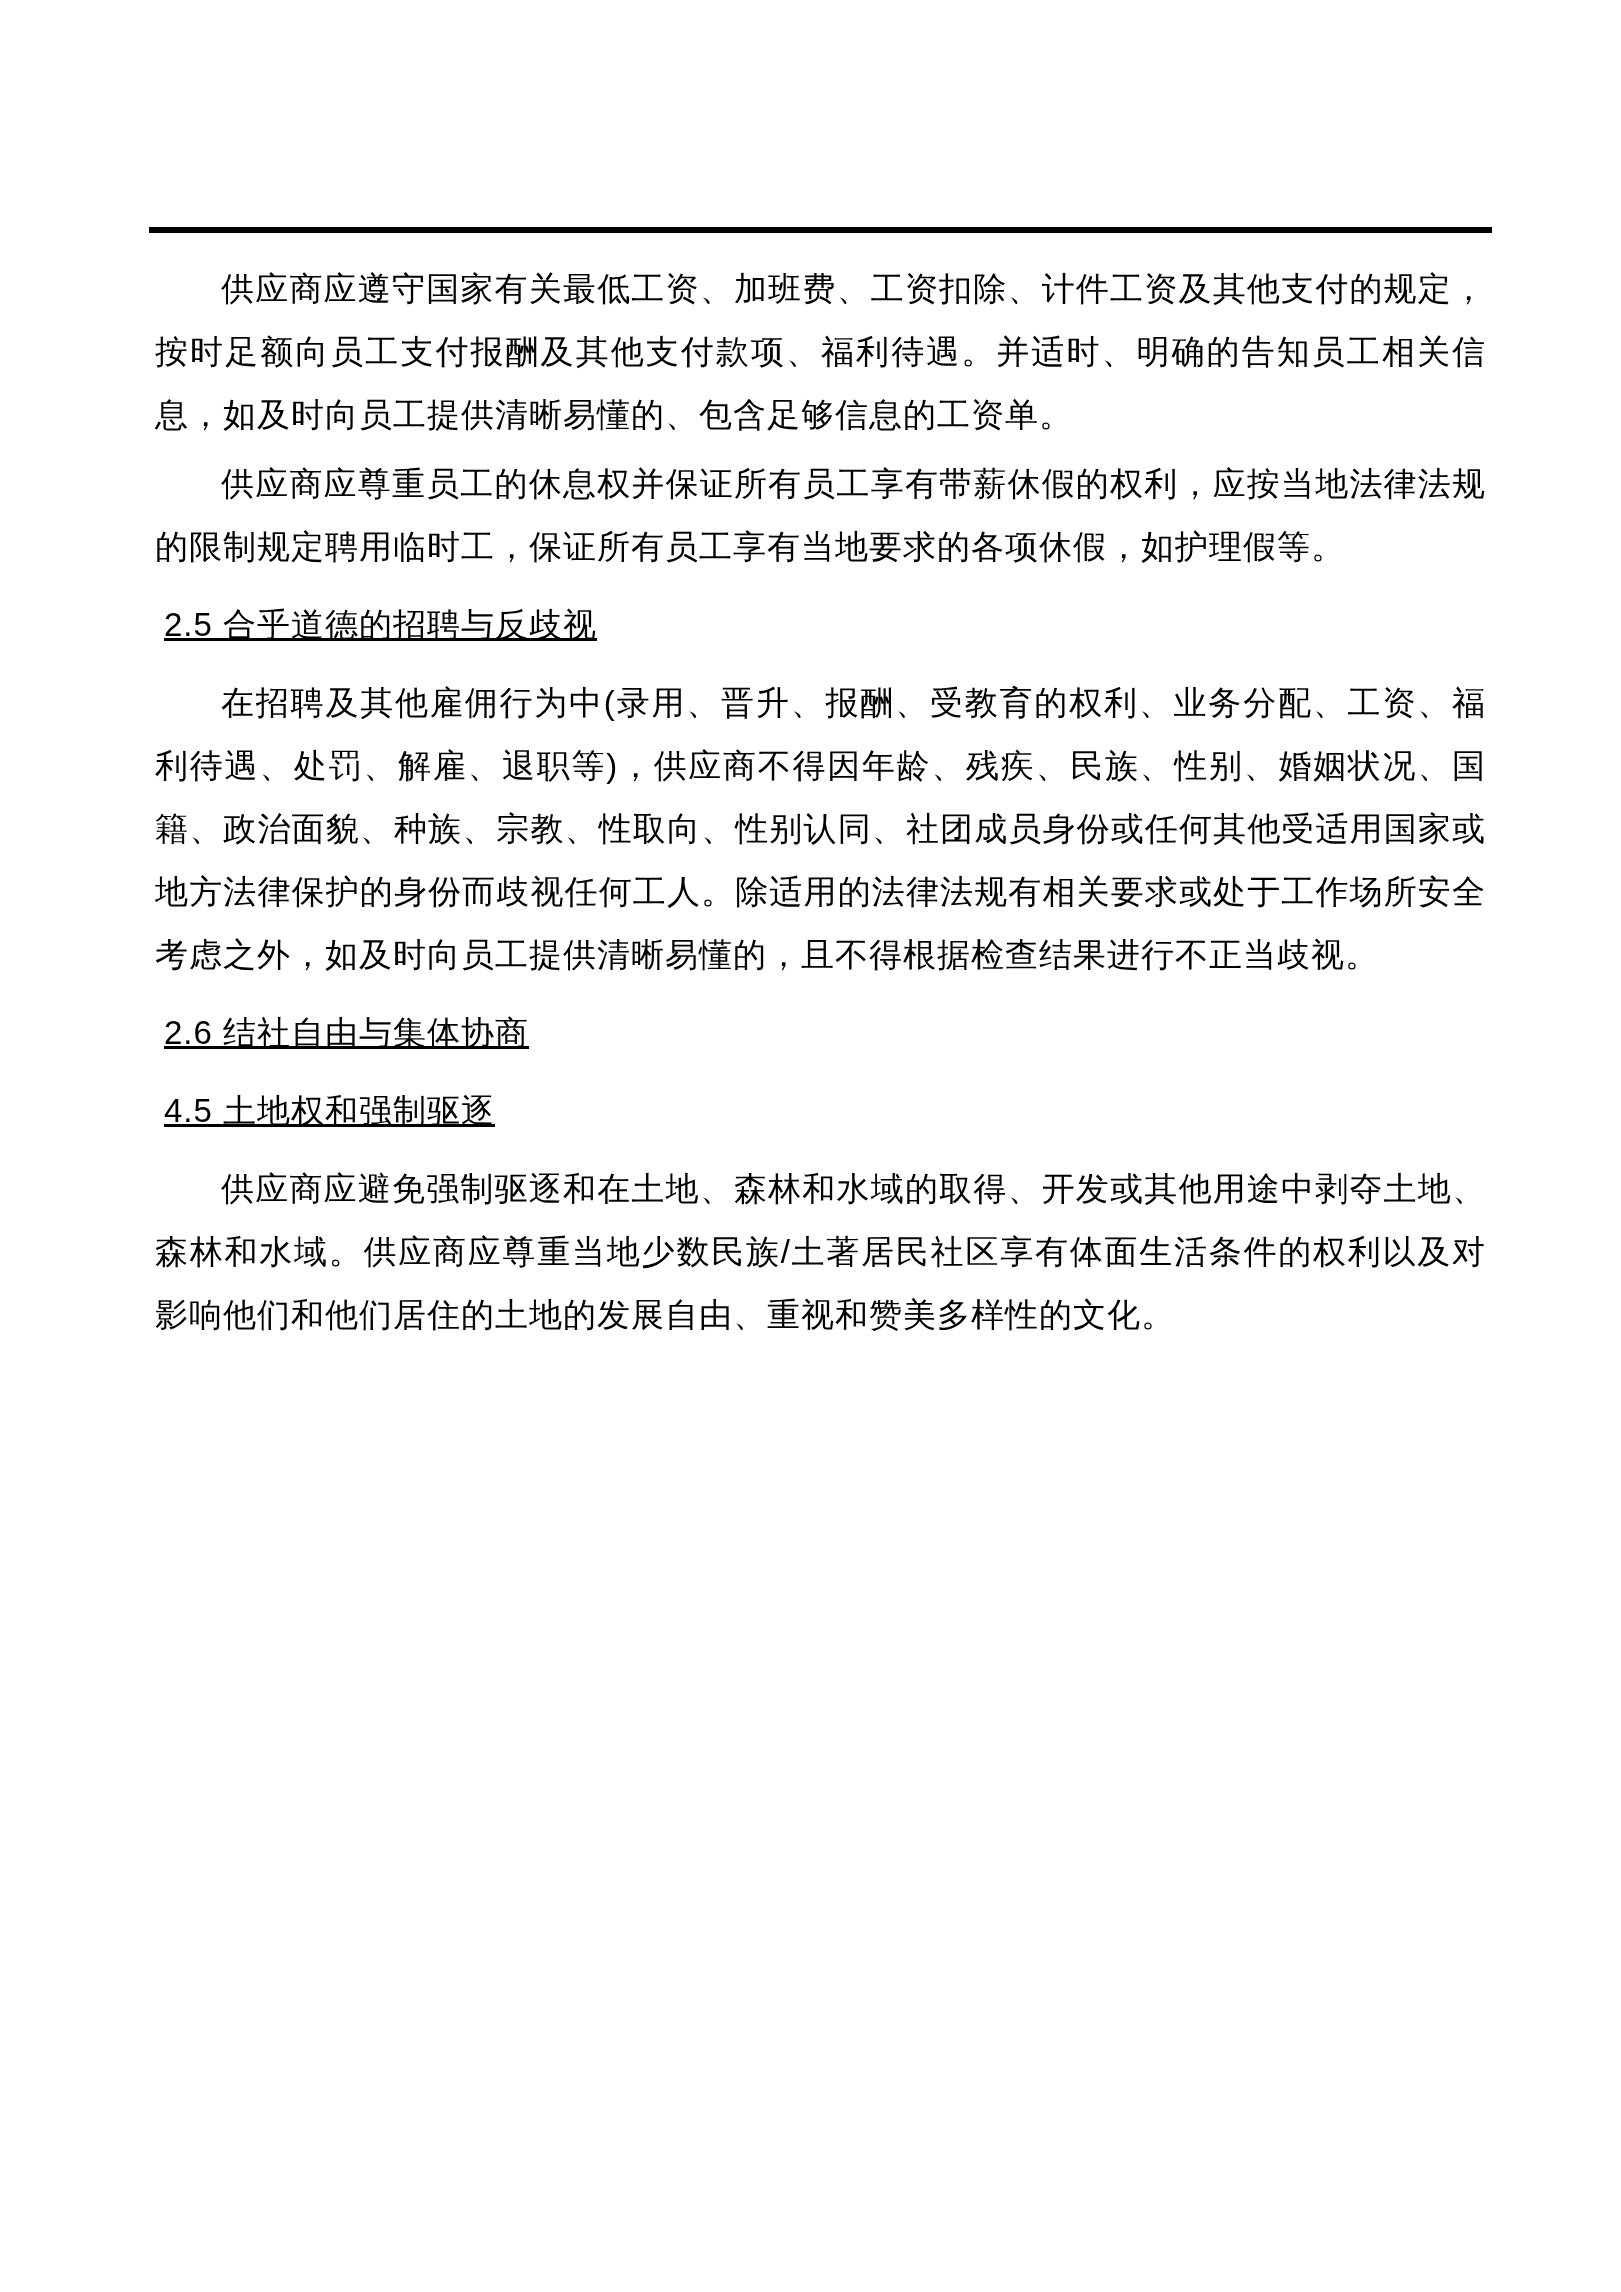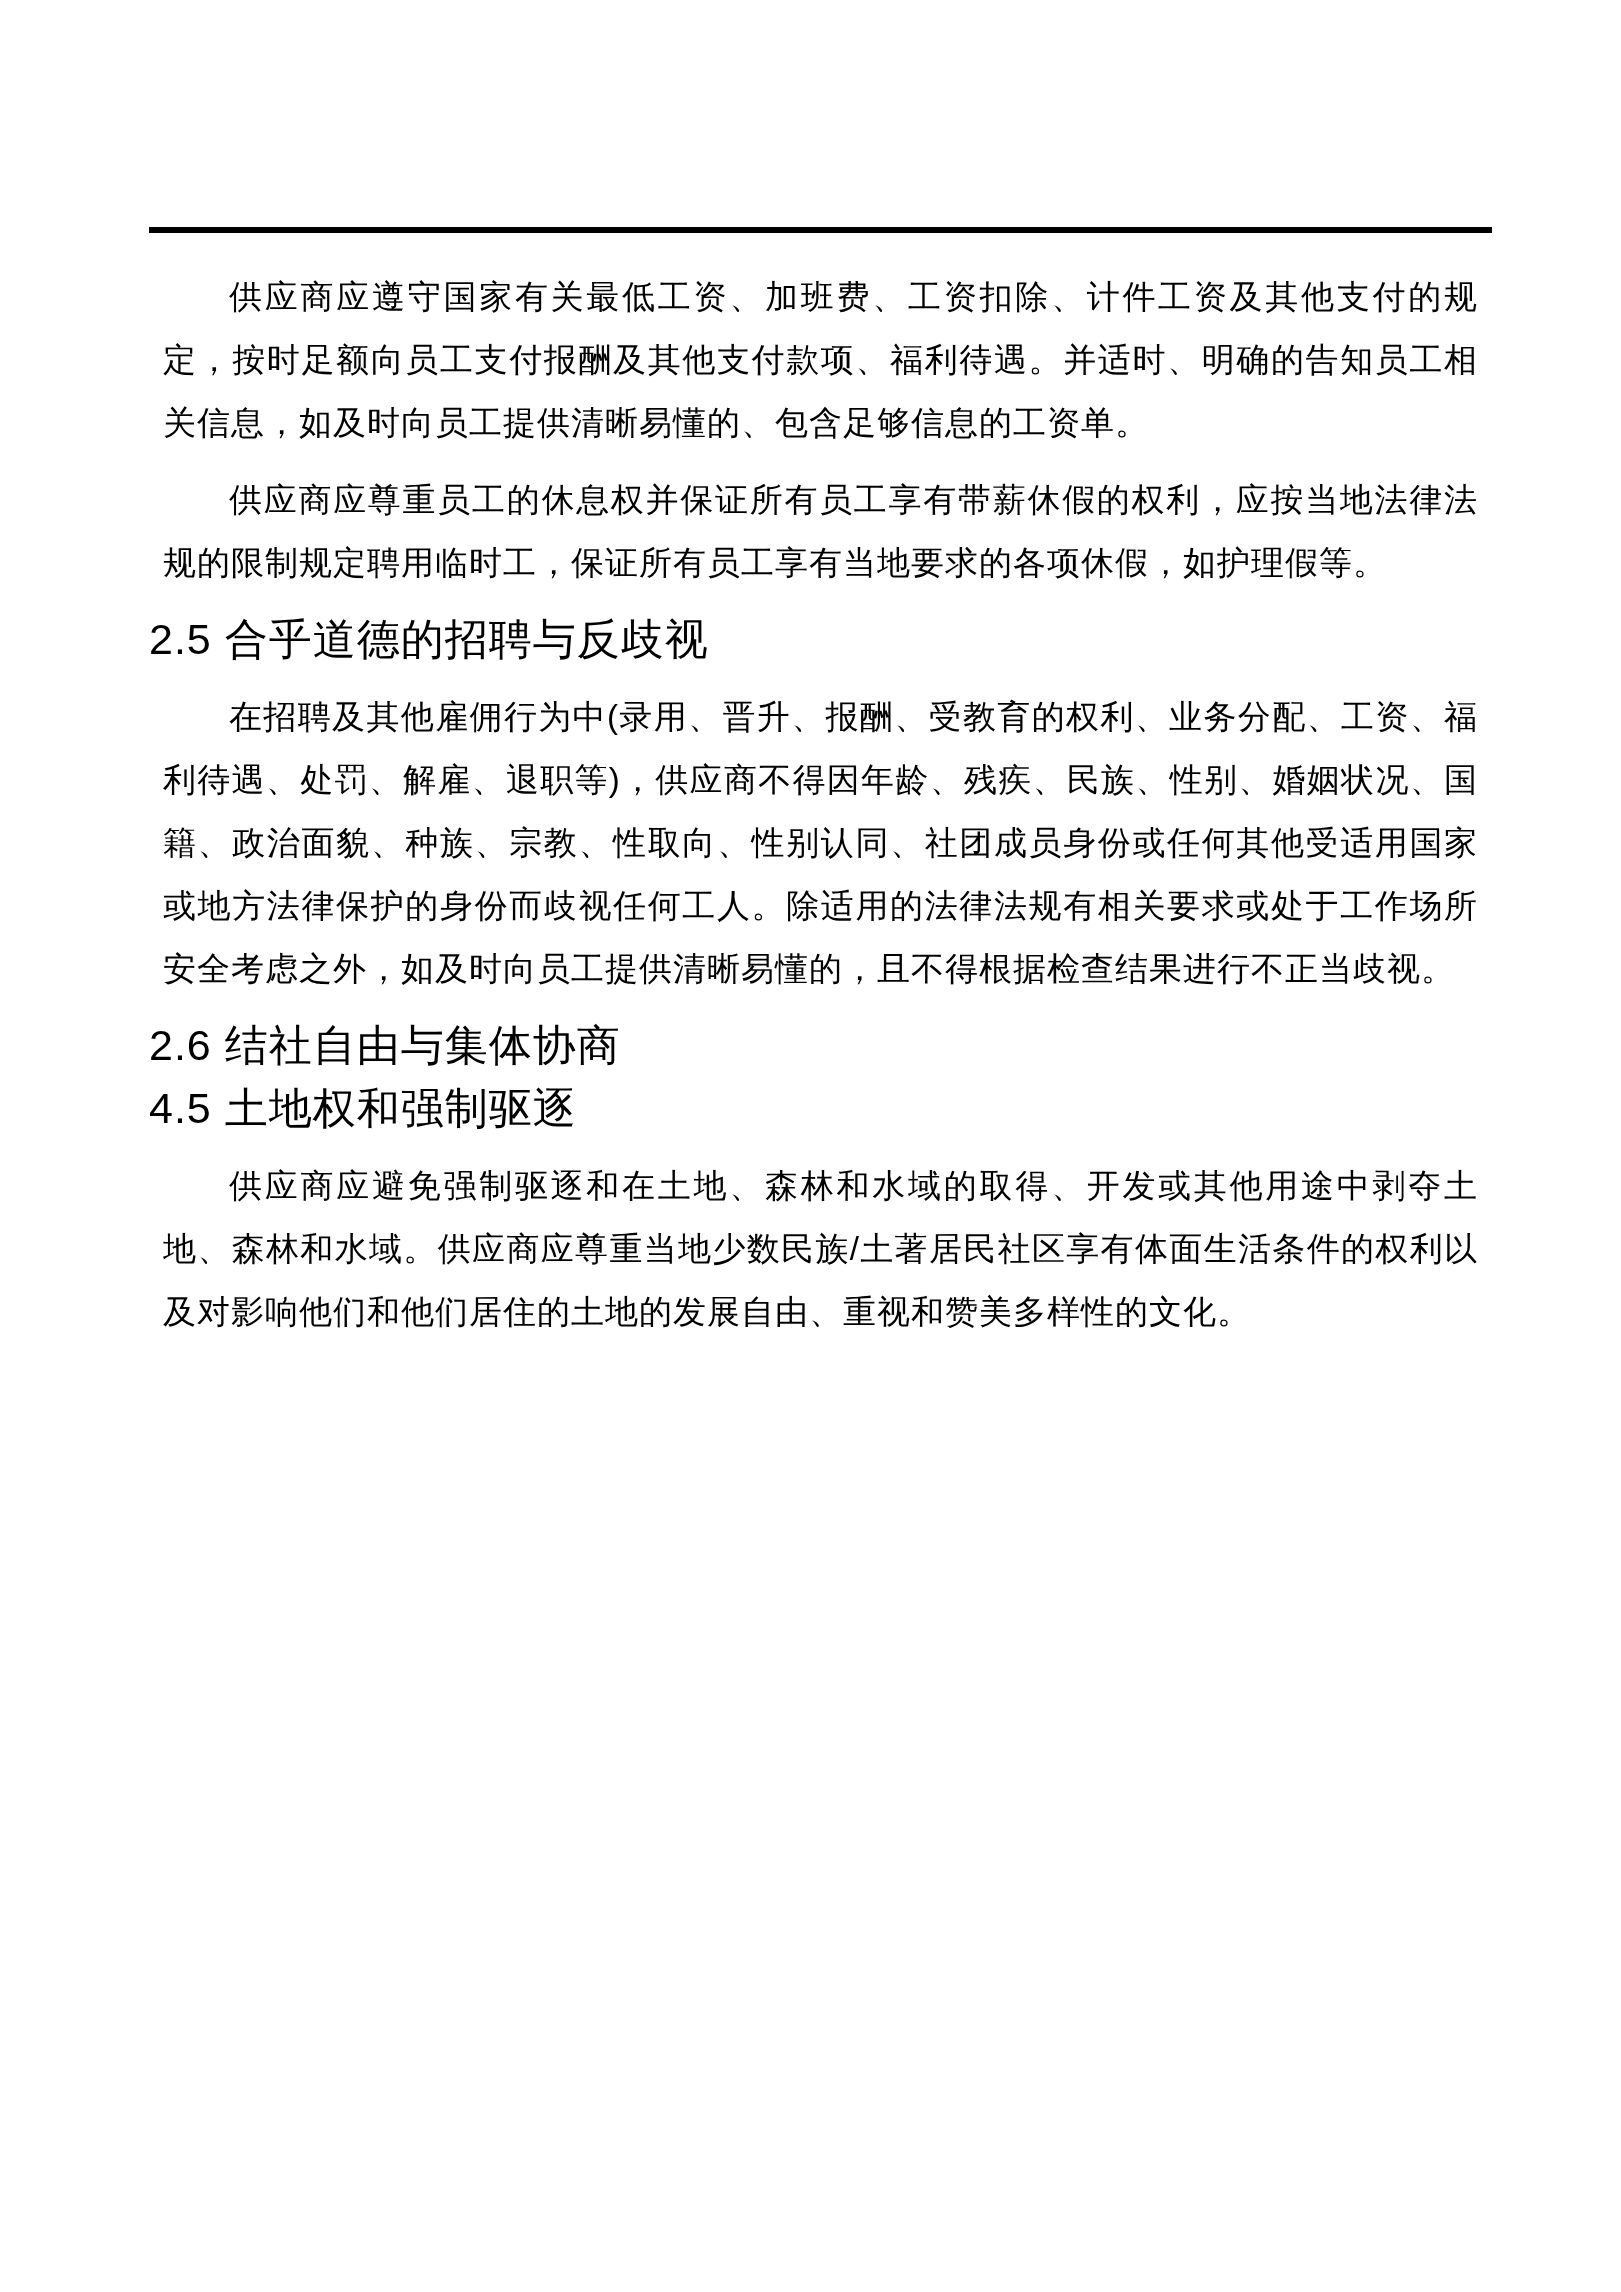--- a/index.html
+++ b/index.html
@@ -31,28 +31,29 @@
     top: 251px;
     width: 1343px;
     font-size: 33px;
     line-height: 63px;
     letter-spacing: 1px;
     text-align: justify;
     text-align-last: left;
     text-justify: inter-character;
   }
   .paragraph {
-    margin: 14px;
+    margin: 6px;
     text-indent: 2em;
   }
   .heading {
-    margin: 0;
-    font-size: 43px;
+    margin: 15px;
+    font-size: 33px;
     font-weight: normal;
     text-indent: 0;
+    text-decoration: underline;
   }
 </style>
 </head>
 <body>
 
 <div class="page">
   <div class="top-rule"></div>
   <div class="content" id="content">
       <p class="paragraph">供应商应遵守国家有关最低工资、加班费、工资扣除、计件工资及其他支付的规定，按时足额向员工支付报酬及其他支付款项、福利待遇。并适时、明确的告知员工相关信息，如及时向员工提供清晰易懂的、包含足够信息的工资单。</p>
       <p class="paragraph">供应商应尊重员工的休息权并保证所有员工享有带薪休假的权利，应按当地法律法规的限制规定聘用临时工，保证所有员工享有当地要求的各项休假，如护理假等。</p>

